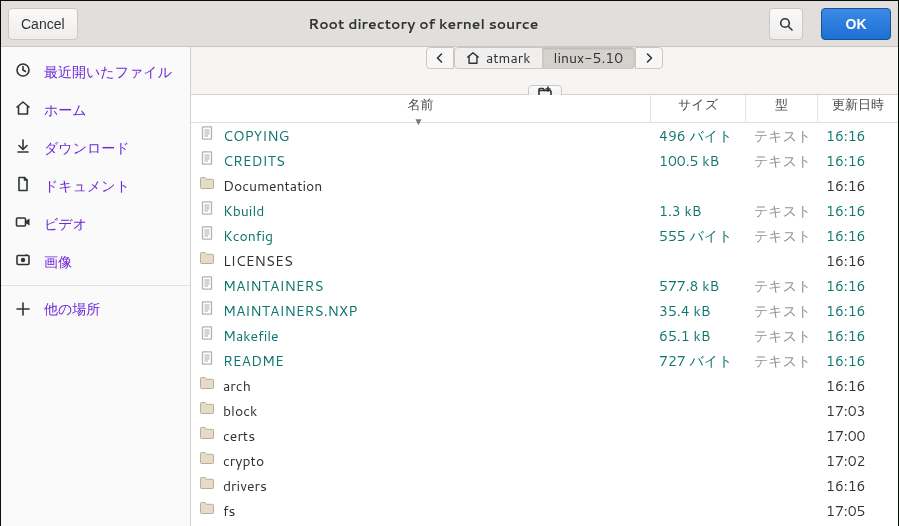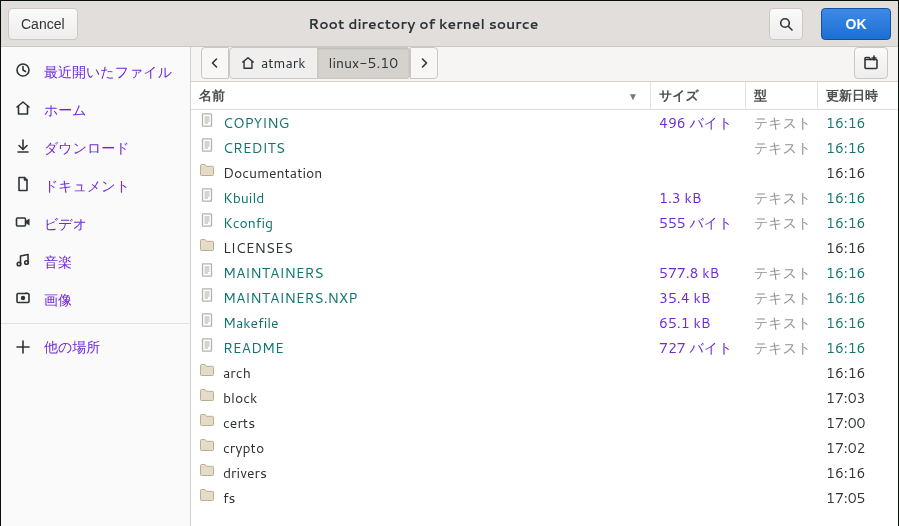--- a/index.html
+++ b/index.html
@@ -89,26 +89,28 @@
   .sidebar-item svg { flex-shrink: 0; }
 
   .content {
     flex: 1;
     display: flex;
     flex-direction: column;
     background: #fff;
     min-width: 0;
   }
   .pathbar {
-    height: 35px;
+    height: 48px;
     background: #f6f5f4;
     border-bottom: 1px solid #d5d0cc;
     display: flex;
+    align-items: center;
     padding: 0 10px;
     gap: 8px;
+    flex-direction: column;
   }
   .path-seg-group {
     display: flex;
     align-items: stretch;
     height: 32px;
   }
   .path-seg {
     border: 1px solid #cdc7c2;
     background: #f1efee;
     display: flex;
@@ -132,42 +134,42 @@
   .cols-header {
     display: flex;
     height: 28px;
     font-size: 13px;
     color: #4d4d4d;
     border-bottom: 1px solid #e0ddd9;
     background: #fff;
     align-items: center;
     user-select: none;
   }
-  .col { padding: 0 8px; border-right: 1px solid #e6e3df; height: 100%; display:flex; align-items:center; font-weight:700;}
+  .col { padding: 0 8px; border-right: 1px solid #e6e3df; height: 100%; display:flex; align-items:center; font-weight:400;flex-direction:column;}
   .col-name { flex: 1; display:flex; align-items:center; justify-content:space-between;}
   .col-size { width: 95px; }
   .col-type { width: 72px; }
   .col-date { width: 80px; border-right: none;}
   .sort-ind { font-size: 10px; color:#777; margin-right:4px;}
 
   
   .listing {
     flex: 1;
     overflow-y: auto;
   }
   .row {
     display: flex;
     height: 25px;
     align-items: center;
     font-size: 14px;
     cursor: pointer;
   }
   .cell { padding: 0 8px; white-space: nowrap; overflow:hidden;}
   .cell-name { flex: 1; display:flex; align-items:center; gap:8px;}
-  .cell-size { width: 95px; color:#6d28d9;}
+  .cell-size { width: 95px; color:#0f766e;}
   .cell-type { width: 72px; color:#929292;}
   .cell-date { width: 80px;}
   .dimmed { color:#0f766e; }
   .row svg { flex-shrink:0; }
 
   
   .ico-stroke { stroke:#2e3436; stroke-width:1.6; fill:none; stroke-linecap:round; stroke-linejoin:round;}
   .ico-fill { fill:#2e3436; }
   .file-ico rect { fill:none; stroke:#b5b1ac; stroke-width:1.3;}
   .file-ico line { stroke:#b5b1ac; stroke-width:1.1;}
@@ -219,28 +221,20 @@
               <polyline class="ico-stroke" points="9.5,1.5 9.5,4 12,4"></polyline>
             </svg></span>
           <span>ドキュメント</span>
         </div>
         <div class="sidebar-item">
           <span><svg width="16" height="16" viewBox="0 0 16 16">
               <rect class="ico-stroke" x="1.5" y="4" width="9" height="8" rx="1"></rect>
               <polygon class="ico-fill" points="10.5,7 14.5,4.5 14.5,11.5 10.5,9"></polygon>
             </svg></span>
           <span>ビデオ</span>
-        </div>
-        <div class="sidebar-item">
-          <span><svg width="16" height="16" viewBox="0 0 16 16">
-              <path class="ico-stroke" d="M5.5 12 V4 L13 2.5 V10.5"></path>
-              <circle class="ico-stroke" cx="4" cy="12" r="1.8"></circle>
-              <circle class="ico-stroke" cx="11.5" cy="10.5" r="1.8"></circle>
-            </svg></span>
-          <span>音楽</span>
         </div>
         <div class="sidebar-item">
           <span><svg width="16" height="16" viewBox="0 0 16 16">
               <rect class="ico-stroke" x="2" y="3.5" width="12" height="9" rx="1"></rect>
               <circle class="ico-fill" cx="8" cy="8" r="2.2"></circle>
               <rect class="ico-fill" x="10" y="2.5" width="2.5" height="1.5"></rect>
             </svg></span>
           <span>画像</span>
         </div>
       </div>
@@ -318,20 +312,21 @@
           <div class="cell cell-name">
             <span><svg class="file-ico" width="16" height="16" viewBox="0 0 16 16">
                 <rect x="3.5" y="1.8" width="9" height="12.4" rx="0.5"></rect>
                 <line x1="5.5" y1="5" x2="10.5" y2="5"></line>
                 <line x1="5.5" y1="7" x2="10.5" y2="7"></line>
                 <line x1="5.5" y1="9" x2="10.5" y2="9"></line>
                 <line x1="5.5" y1="11" x2="9" y2="11"></line>
               </svg></span>
             <span class="dimmed">CREDITS</span>
           </div>
+          <div class="cell cell-size">100.5 kB</div>
           <div class="cell cell-type">テキスト</div>
           <div class="cell cell-date dimmed">16:16</div>
         </div>
         <div class="row">
           <div class="cell cell-name">
             <span><svg class="folder-ico" width="16" height="16" viewBox="0 0 16 16">
                 <path d="M1.5 3.5 Q1.5 2.5 2.5 2.5 H6 L7.5 4.3 H13.5 Q14.5 4.3 14.5 5.3 V12.5 Q14.5 13.5 13.5 13.5 H2.5 Q1.5 13.5 1.5 12.5 Z"></path>
               </svg></span>
             <span class="">Documentation</span>
           </div>

